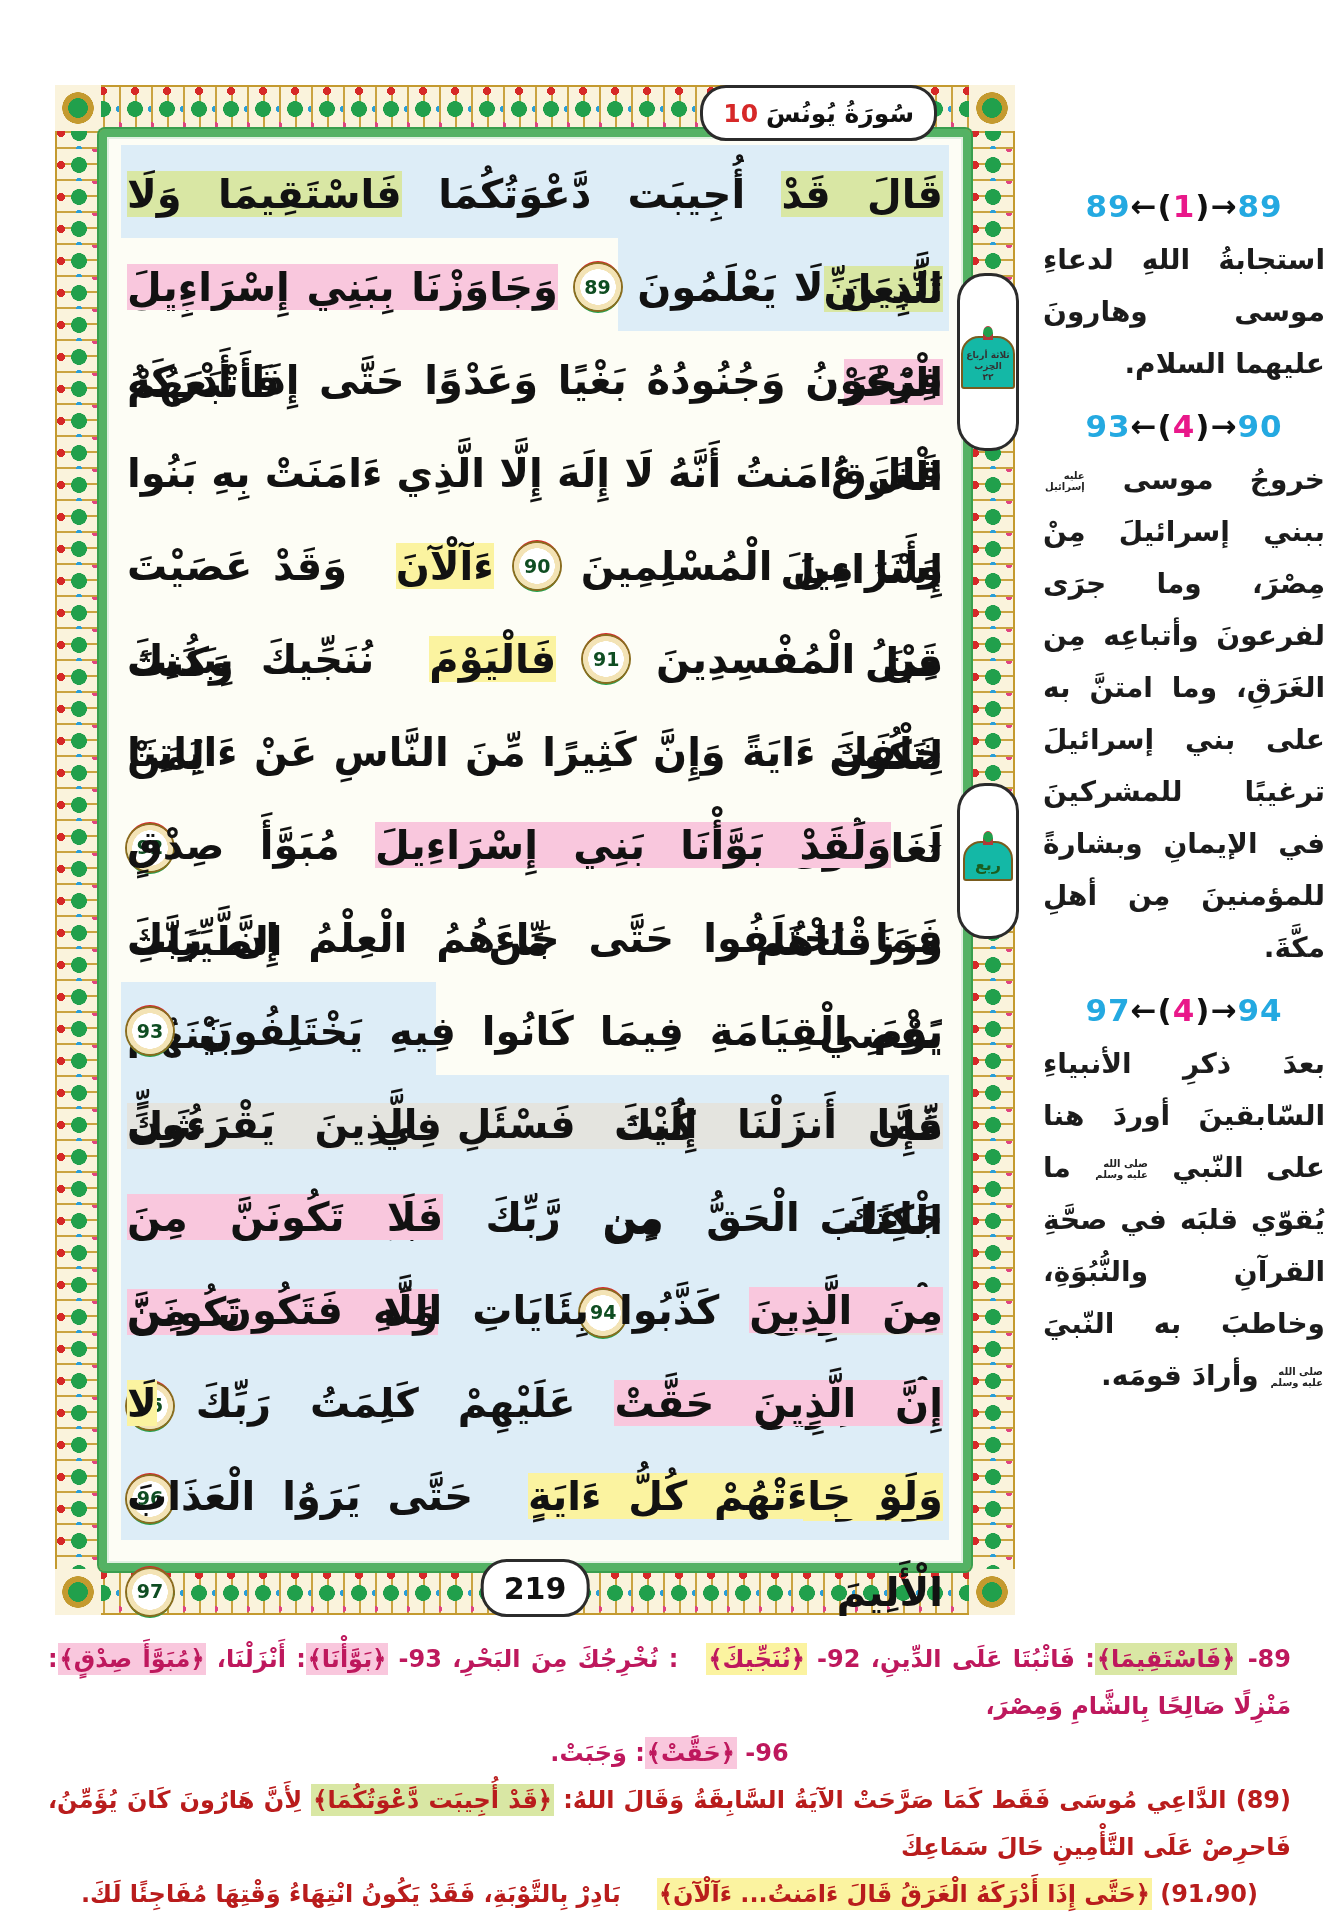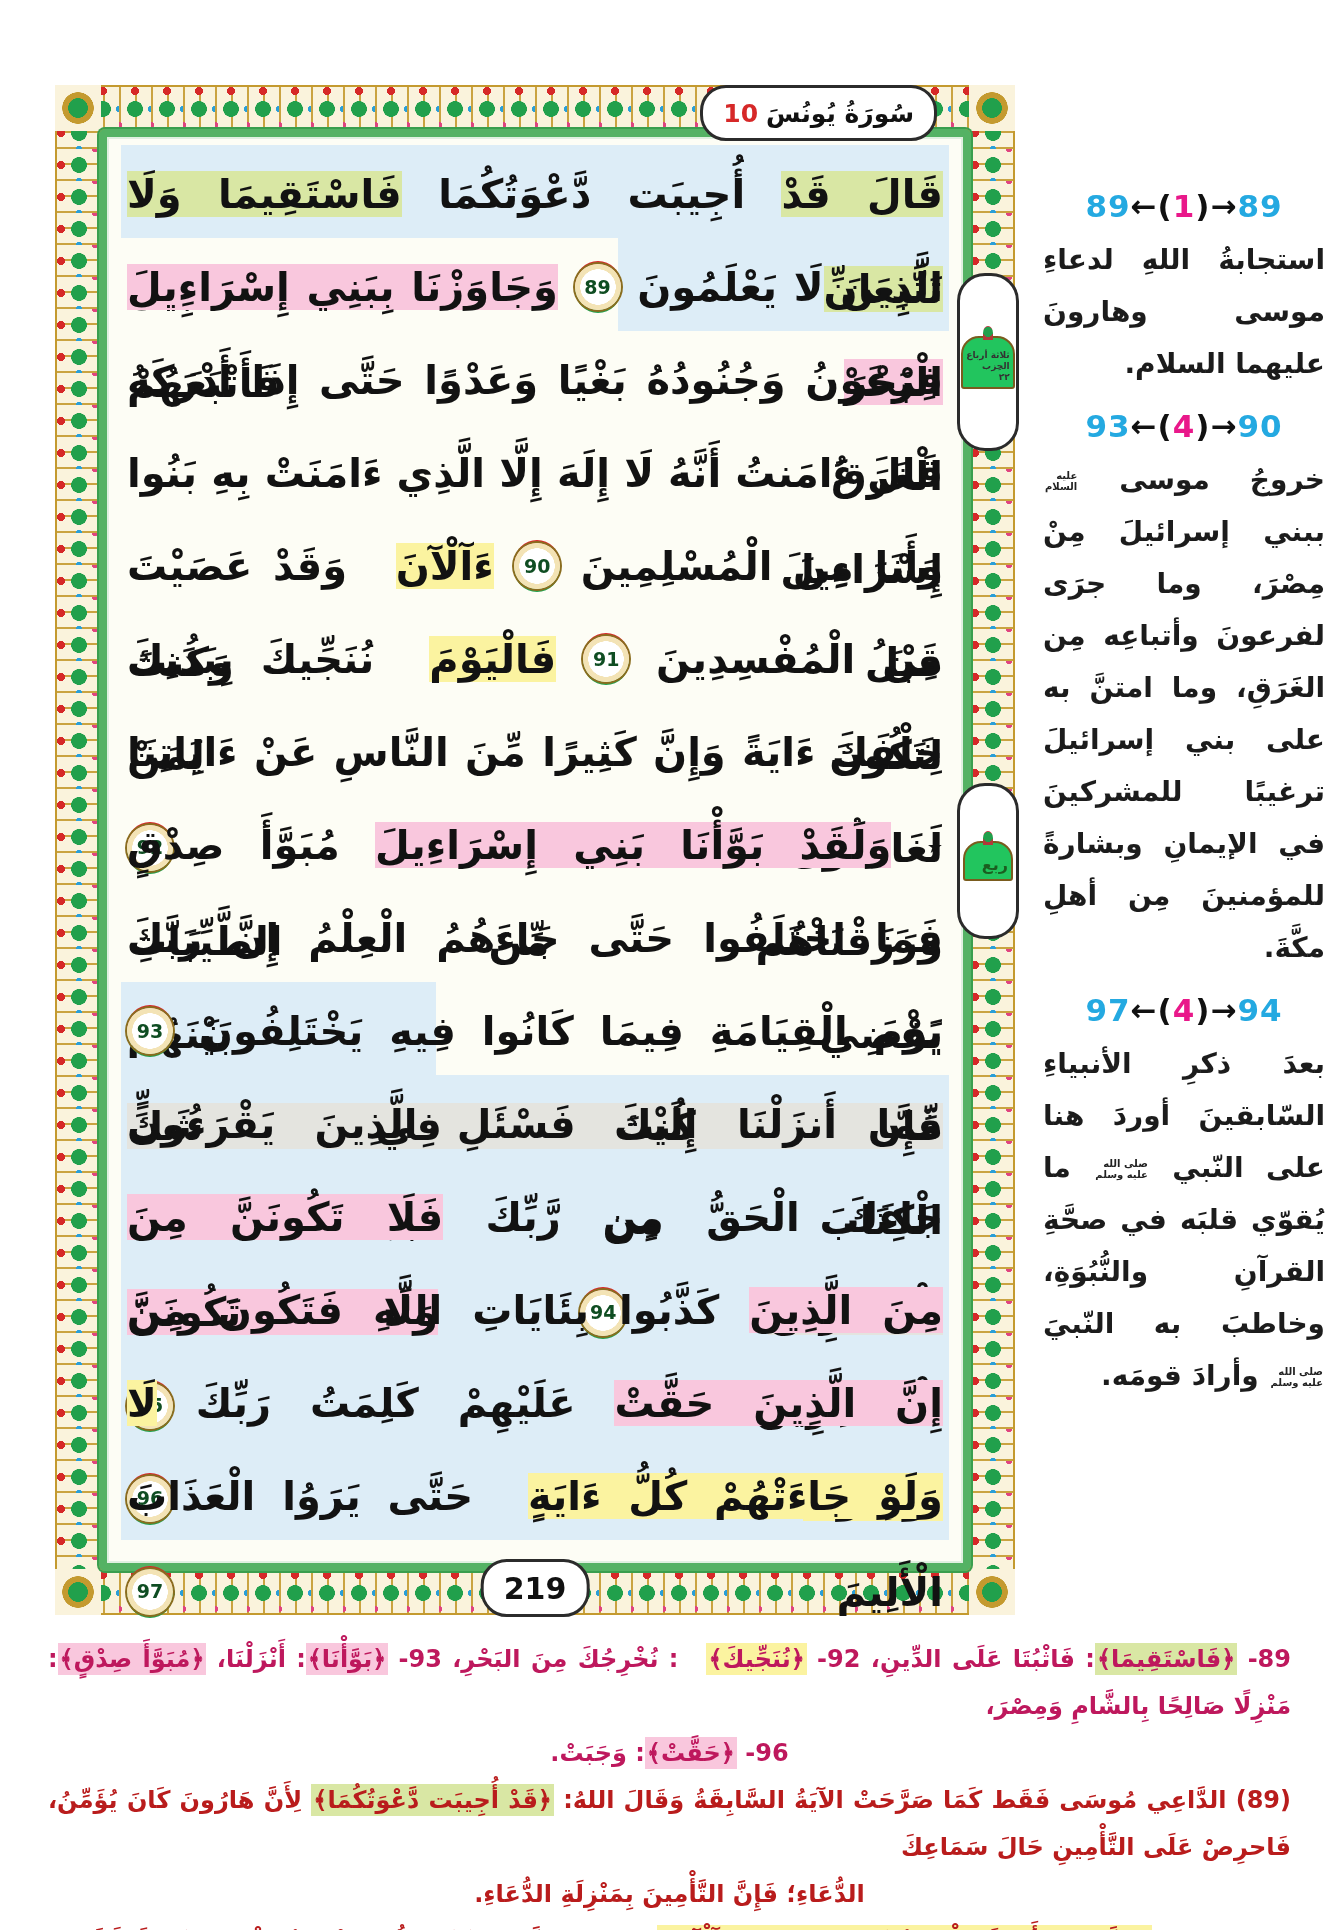--- a/index.html
+++ b/index.html
@@ -44,22 +44,22 @@
   .cap-surah{top:0px;right:78px;height:46px;}
   .cap-hizb{top:0px;left:104px;height:46px;}
   .cap-page{bottom:-2px;left:50%;transform:translateX(-50%);height:48px;font-size:30px;}
   .red-num{color:#d62828;}
 
   
   .cartouche{position:absolute;right:-4px;width:56px;background:#fff;border:3px solid #2b2b2b;
              border-radius:28px;z-index:4;display:flex;align-items:center;justify-content:center;}
   .cart-1{top:188px;height:172px;}
   .cart-2{top:698px;height:150px;}
-  .arch{border:2px solid #7a5c1e;border-radius:18px 18px 3px 3px;background:#22c55e;
-        padding:12px 3px 4px 3px;position:relative;text-align:right;min-width:40px;}
+  .arch{border:2px solid #7a5c1e;border-radius:18px 18px 3px 3px;background:#14b8a6;
+        padding:12px 3px 4px 3px;position:relative;text-align:center;min-width:40px;}
   .arch:before{content:"";position:absolute;top:-12px;left:50%;transform:translateX(-50%);
         width:10px;height:14px;background:radial-gradient(circle 5px at 5px 6px,#21a04c 97%,#b03a3a);border-radius:50% 50% 0 0;}
   .arch .m-line{font-size:9px;line-height:11px;font-weight:bold;color:#333;}
   .arch .m-line.big{font-size:16px;line-height:20px;color:#1b5e20;}
 
   
   .text-area{position:absolute;inset:54px;background:#fdfdf5;padding:6px 12px;box-sizing:border-box;}
   .qline{direction:rtl;height:93px;line-height:93px;text-align:justify;text-align-last:justify;
          font-size:40px;font-weight:bold;color:#121212;padding:0 6px;}
   .vtext{vertical-align:middle;}
@@ -150,33 +150,32 @@
         <div class="qline" style="background: rgb(221, 237, 247);"><span class="vtext hl-yellow">وَلَوْ جَاءَتْهُمْ كُلُّ ءَايَةٍ</span> <span class="vtext hl-none">حَتَّى يَرَوُا الْعَذَابَ الْأَلِيمَ</span> <span class="badge">97</span></div>
       </div>
   </div>
 
   <aside class="sidebar" id="sidebar">
       <div class="sb-head"><span class="n">89</span><span class="a">←(</span><span class="c">1</span><span class="a">)→</span><span class="n">89</span></div>
       <div class="sb-body">استجابةُ اللهِ لدعاءِ موسى وهارونَ عليهما السلام.</div>
       <div class="sb-head"><span class="n">93</span><span class="a">←(</span><span class="c">4</span><span class="a">)→</span><span class="n">90</span></div>
       <div class="sb-body">خروجُ موسى <span class="mark">
           <span>عليه</span>
-          <span>السلام</span>
+          <span>إسرائيل</span>
         </span> ببني إسرائيلَ مِنْ مِصْرَ، وما جرَى لفرعونَ وأتباعِه مِن الغَرَقِ، وما امتنَّ به على بني إسرائيلَ ترغيبًا للمشركينَ في الإيمانِ وبشارةً للمؤمنينَ مِن أهلِ مكَّةَ.</div>
       <div class="sb-head"><span class="n">97</span><span class="a">←(</span><span class="c">4</span><span class="a">)→</span><span class="n">94</span></div>
       <div class="sb-body">بعدَ ذكرِ الأنبياءِ السّابقينَ أوردَ هنا على النّبي <span class="mark">
           <span>صلى الله</span>
           <span>عليه وسلم</span>
         </span> ما يُقوّي قلبَه في صحَّةِ القرآنِ والنُّبُوَةِ، وخاطبَ به النّبيَ <span class="mark">
           <span>صلى الله</span>
           <span>عليه وسلم</span>
         </span> وأرادَ قومَه.</div>
     </aside>
 
   <footer class="footnotes" id="footnotes">
       <div class="fn fn-cyan"><span>89- </span><span class="hl-green">﴿فَاسْتَقِيمَا﴾</span><span>: فَاثْبُتَا عَلَى الدِّينِ، 92- </span><span class="hl-yellow">﴿نُنَجِّيكَ﴾</span><span>: نُخْرِجُكَ مِنَ البَحْرِ، 93- </span><span class="hl-pink">﴿بَوَّأْنَا﴾</span><span>: أَنْزَلْنَا، </span><span class="hl-pink">﴿مُبَوَّأَ صِدْقٍ﴾</span><span>: مَنْزِلًا صَالِحًا بِالشَّامِ وَمِصْرَ،</span></div>
       <div class="fn fn-cyan center"><span>96- </span><span class="hl-pink">﴿حَقَّتْ﴾</span><span>: وَجَبَتْ.</span></div>
       <div class="fn fn-magenta"><span>(89) الدَّاعِي مُوسَى فَقَط كَمَا صَرَّحَتْ الآيَةُ السَّابِقَةُ وَقَالَ اللهُ: </span><span class="hl-green">﴿قَدْ أُجِيبَت دَّعْوَتُكُمَا﴾</span><span> لِأَنَّ هَارُونَ كَانَ يُؤَمِّنُ، فَاحرِصْ عَلَى التَّأْمِينِ حَالَ سَمَاعِكَ</span></div>
-      <div class="fn fn-magenta center"><span>الدُّعَاءِ؛ فَإِنَّ التَّأْمِينَ بِمَنْزِلَةِ الدُّعَاءِ.</span></div>
       <div class="fn fn-magenta center"><span>(91،90) </span><span class="hl-yellow">﴿حَتَّى إِذَا أَدْرَكَهُ الْغَرَقُ قَالَ ءَامَنتُ... ءَآلْآنَ﴾</span><span> بَادِرْ بِالتَّوْبَةِ، فَقَدْ يَكُونُ انْتِهَاءُ وَقْتِهَا مُفَاجِئًا لَكَ.</span></div>
     </footer>
 
 </div>
 
 </body></html>

